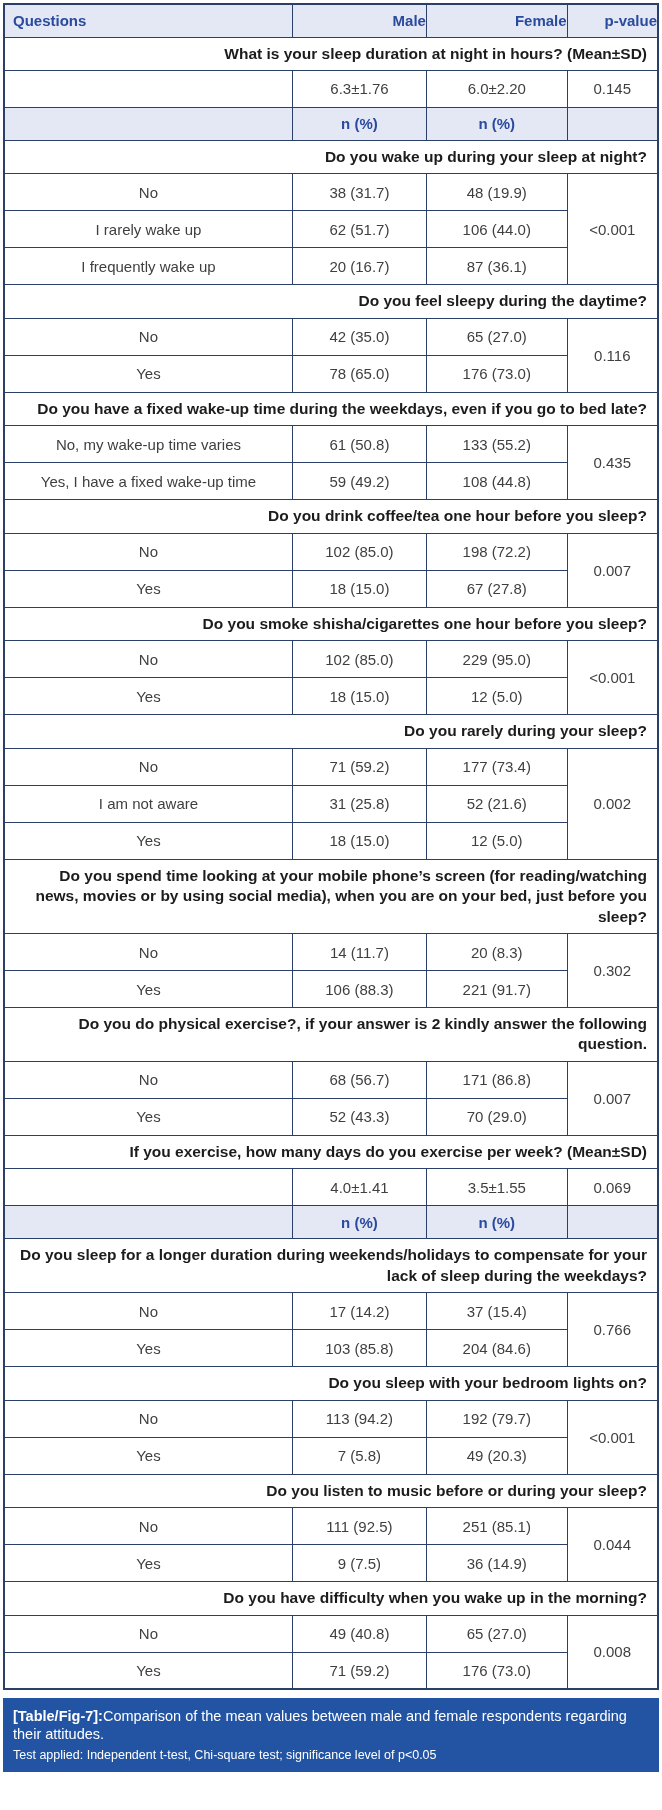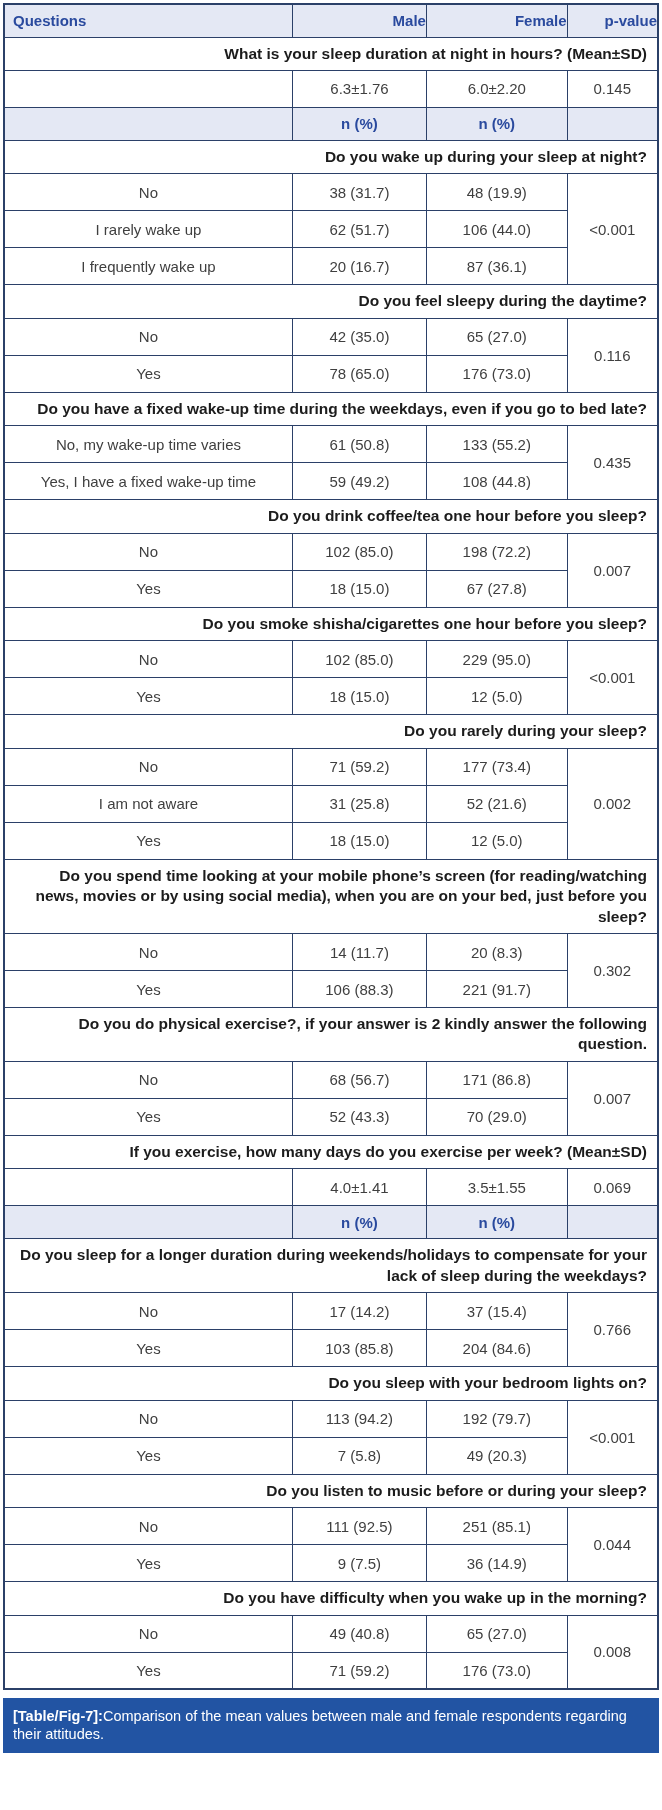--- a/index.html
+++ b/index.html
@@ -311,13 +311,14 @@
         <td class="val">71 (59.2)</td>
         <td class="val">176 (73.0)</td>
       </tr>
     </tbody>
 </table>
 
 <div class="caption">
   <div class="caption-main">
     <span class="caption-tag">[Table/Fig-7]:</span><span>Comparison of the mean values between male and female respondents regarding their attitudes.</span>
   </div>
+  <div class="caption-note">Test applied: Independent t-test, Chi-square test; significance level of p&lt;0.05</div>
 </div>
 
 </body></html>

